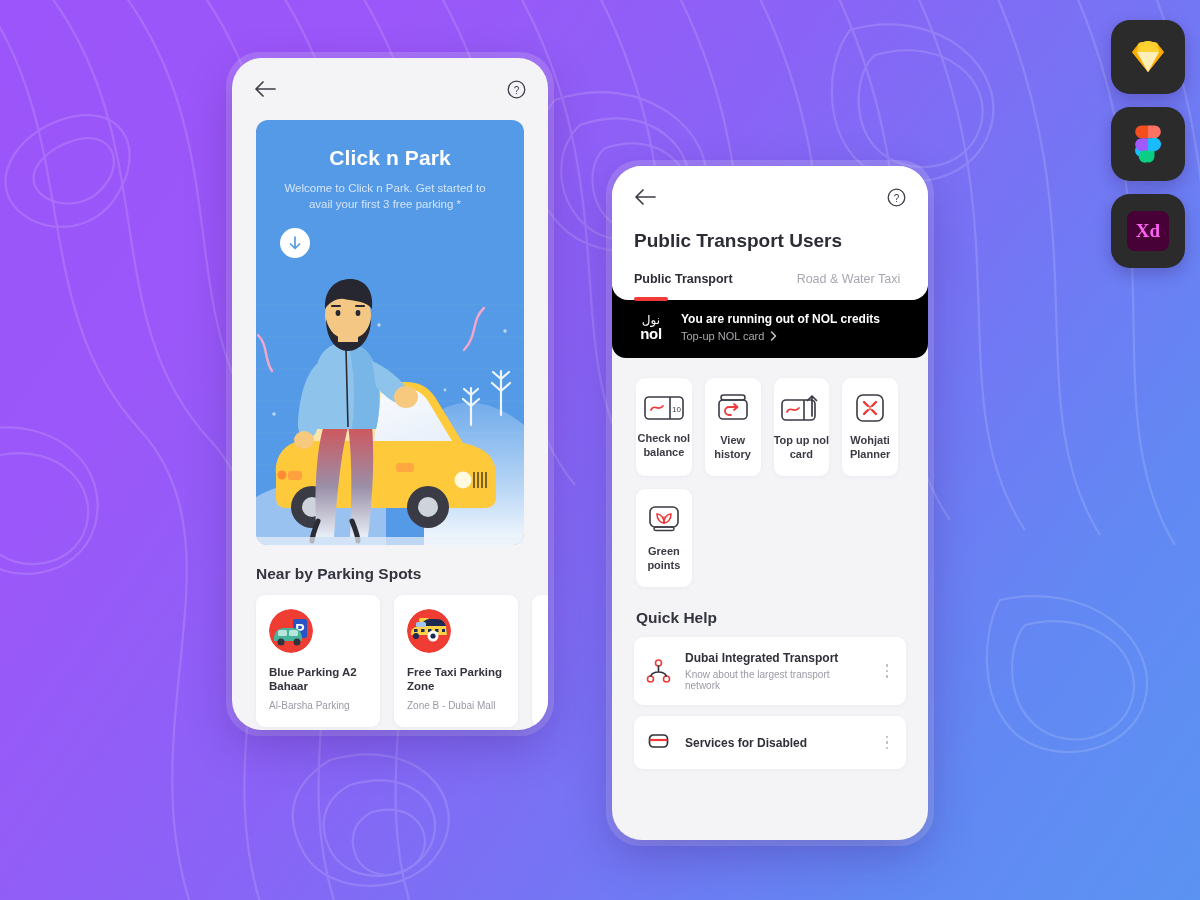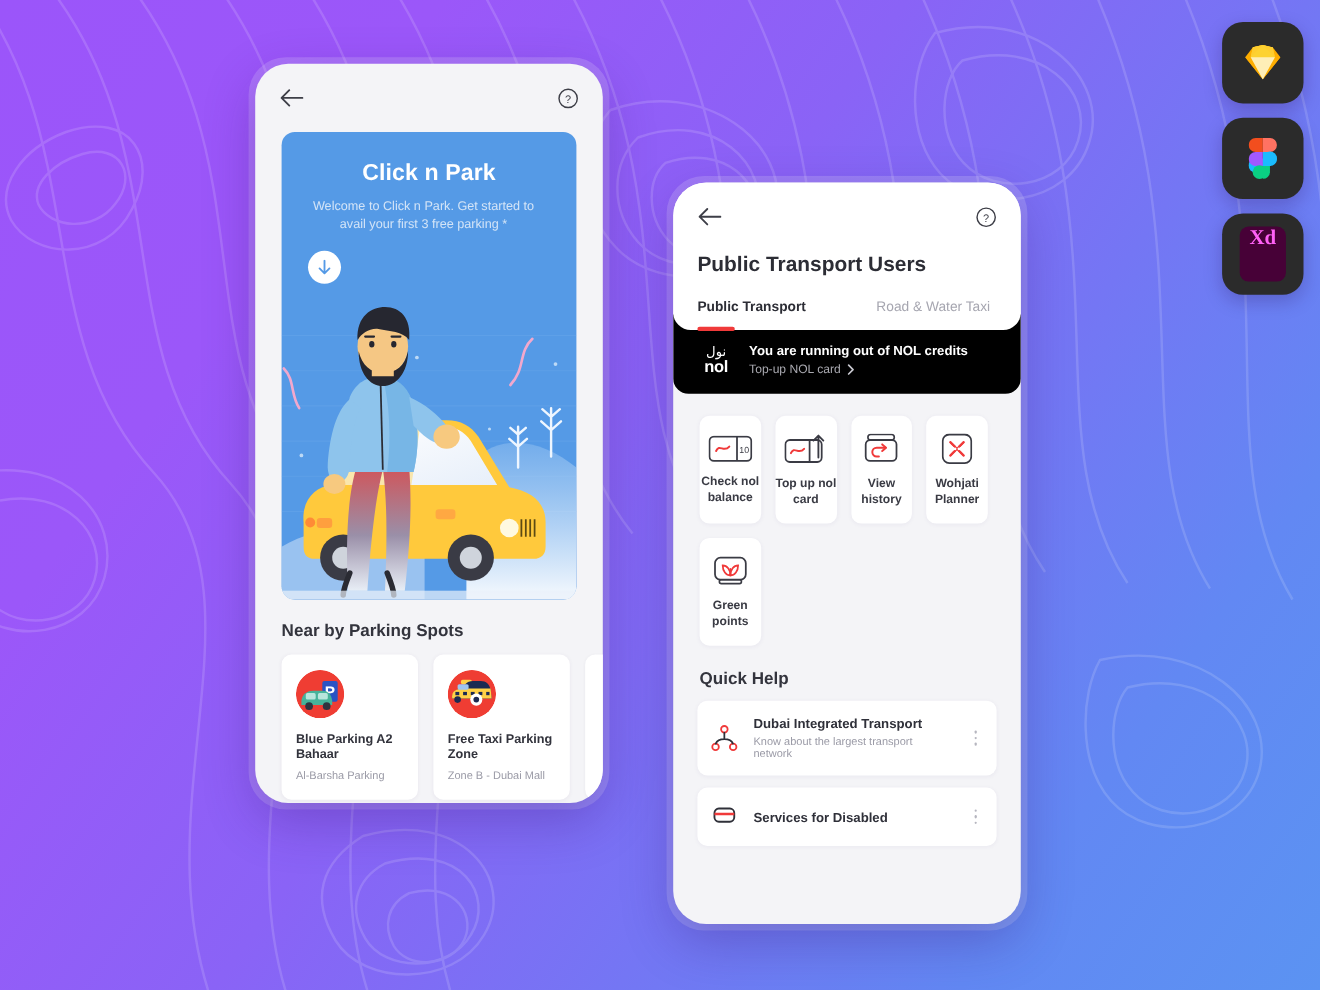--- a/index.html
+++ b/index.html
@@ -168,21 +168,21 @@
       <path d="M6.5 0.5 h6.5 v12.7 H6.5 a6.35 6.35 0 0 1 0 -12.7 z" fill="#f24e1e"></path>
       <path d="M13 0.5 h6.5 a6.35 6.35 0 0 1 0 12.7 H13 z" fill="#ff7262"></path>
       <path d="M13 13.2 h6.5 a6.35 6.35 0 0 1 0 12.7 H13 z" fill="#1abcfe"></path>
       <path d="M6.5 13.2 h6.5 v12.7 H6.5 a6.35 6.35 0 0 1 0 -12.7 z" fill="#a259ff"></path>
       <path d="M13 25.9 h6.5 v5.6 a6.35 6.35 0 0 1 -6.5 6.1 z" fill="#0acf83"></path>
       <circle cx="10" cy="31.5" r="6.2" fill="#0acf83"></circle>
       <circle cx="19.5" cy="19" r="6.3" fill="#1abcfe"></circle>
     </svg>
   </div>
   <div class="app-icon">
-    <div style="width:42px;height:50px;border-radius:8px;background:#470137;display:flex;justify-content:center;">
+    <div style="width:42px;height:40px;border-radius:8px;background:#470137;display:flex;align-items:center;justify-content:center;">
       <span style="color:#ff61f6;font-size:19px;font-weight:bold;font-family:'Liberation Serif',serif;">Xd</span>
     </div>
   </div>
 </div>
 
 <div class="phone-frame" id="frame1"></div>
 <div class="phone" id="phone1">
   <div class="screen">
 
     <div class="navbar">
@@ -411,37 +411,37 @@
         <svg width="40" height="24" viewBox="0 0 40 24">
           <rect x="1" y="1" width="38" height="22" rx="4" fill="none" stroke="#3a3b44" stroke-width="1.6"></rect>
           <line x1="26" y1="1" x2="26" y2="23" stroke="#3a3b44" stroke-width="1.6"></line>
           <path d="M7 14 C10 7 14 16 19 10" fill="none" stroke="#f03a3a" stroke-width="1.8" stroke-linecap="round"></path>
           <text x="32.5" y="15.5" font-size="8" text-anchor="middle" fill="#3a3b44" font-family="'Liberation Sans',sans-serif">10</text>
         </svg>
         <div class="tile-label">Check nol balance</div>
       </div>
 
       <div class="tile">
+        <svg width="32" height="28" viewBox="0 0 32 28">
+          <rect x="4" y="1" width="24" height="5" rx="2.5" fill="none" stroke="#3a3b44" stroke-width="1.5"></rect>
+          <rect x="2" y="6" width="28" height="19" rx="4" fill="none" stroke="#3a3b44" stroke-width="1.6"></rect>
+          <path d="M20 13 H12 a4 4 0 0 0 0 8 h2" fill="none" stroke="#f03a3a" stroke-width="1.8" stroke-linecap="round"></path>
+          <path d="M17 10 L20.5 13 L17 16" fill="none" stroke="#f03a3a" stroke-width="1.8" stroke-linecap="round" stroke-linejoin="round"></path>
+        </svg>
+        <div class="tile-label">View history</div>
+      </div>
+
+      <div class="tile">
         <svg width="40" height="28" viewBox="0 0 40 28">
           <rect x="1" y="6" width="33" height="20" rx="4" fill="none" stroke="#3a3b44" stroke-width="1.6"></rect>
           <line x1="23" y1="6" x2="23" y2="26" stroke="#3a3b44" stroke-width="1.6"></line>
           <path d="M6 18 C9 11 13 20 18 14" fill="none" stroke="#f03a3a" stroke-width="1.8" stroke-linecap="round"></path>
           <path d="M31 22 V2 M26.5 6.5 L31 2 L35.5 6.5" fill="none" stroke="#3a3b44" stroke-width="1.7" stroke-linecap="round" stroke-linejoin="round"></path>
         </svg>
         <div class="tile-label">Top up nol card</div>
-      </div>
-
-      <div class="tile">
-        <svg width="32" height="28" viewBox="0 0 32 28">
-          <rect x="4" y="1" width="24" height="5" rx="2.5" fill="none" stroke="#3a3b44" stroke-width="1.5"></rect>
-          <rect x="2" y="6" width="28" height="19" rx="4" fill="none" stroke="#3a3b44" stroke-width="1.6"></rect>
-          <path d="M20 13 H12 a4 4 0 0 0 0 8 h2" fill="none" stroke="#f03a3a" stroke-width="1.8" stroke-linecap="round"></path>
-          <path d="M17 10 L20.5 13 L17 16" fill="none" stroke="#f03a3a" stroke-width="1.8" stroke-linecap="round" stroke-linejoin="round"></path>
-        </svg>
-        <div class="tile-label">View history</div>
       </div>
 
 
       <div class="tile">
         <svg width="28" height="28" viewBox="0 0 28 28">
           <rect x="1" y="1" width="26" height="26" rx="6" fill="none" stroke="#3a3b44" stroke-width="1.6"></rect>
           <path d="M8 8 L20 20 M20 8 L8 20" fill="none" stroke="#f03a3a" stroke-width="1.9" stroke-linecap="round"></path>
           <path d="M8 14 H12 M16 14 H20" fill="none" stroke="#ffffff" stroke-width="3" stroke-linecap="round"></path>
           <path d="M8 8 L12 12 M20 8 L16 12 M8 20 L12 16 M20 20 L16 16" fill="none" stroke="#f03a3a" stroke-width="1.9" stroke-linecap="round"></path>
         </svg>

